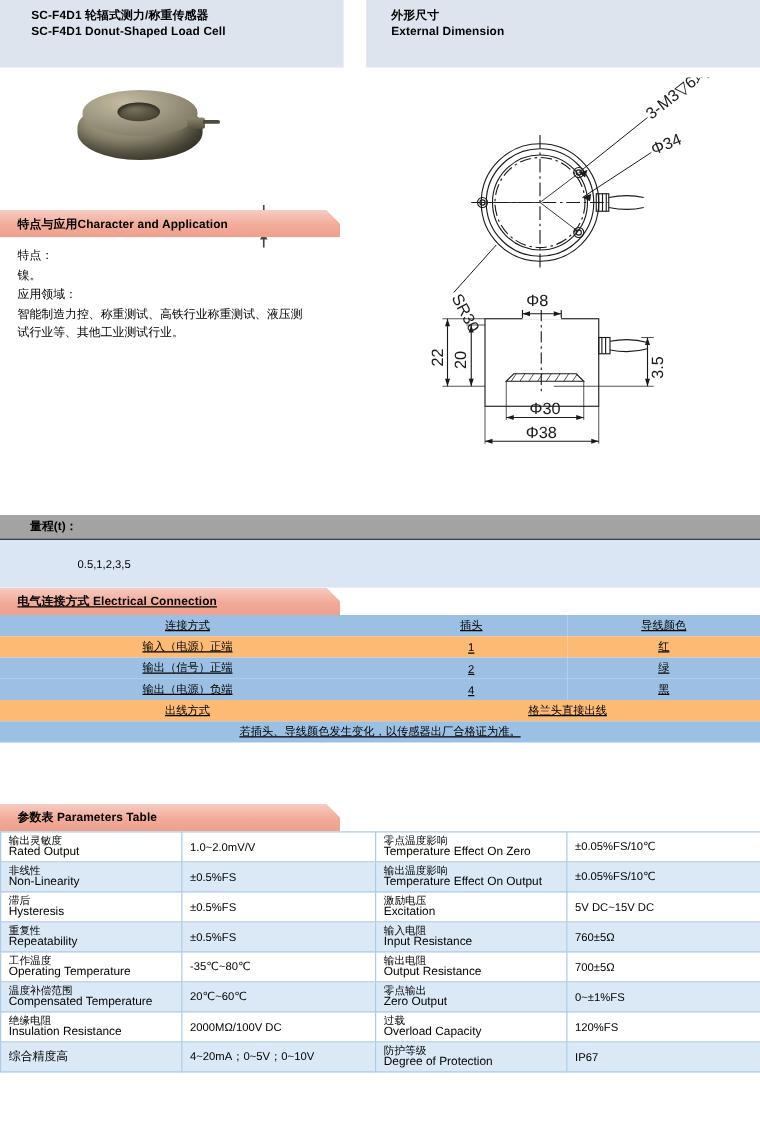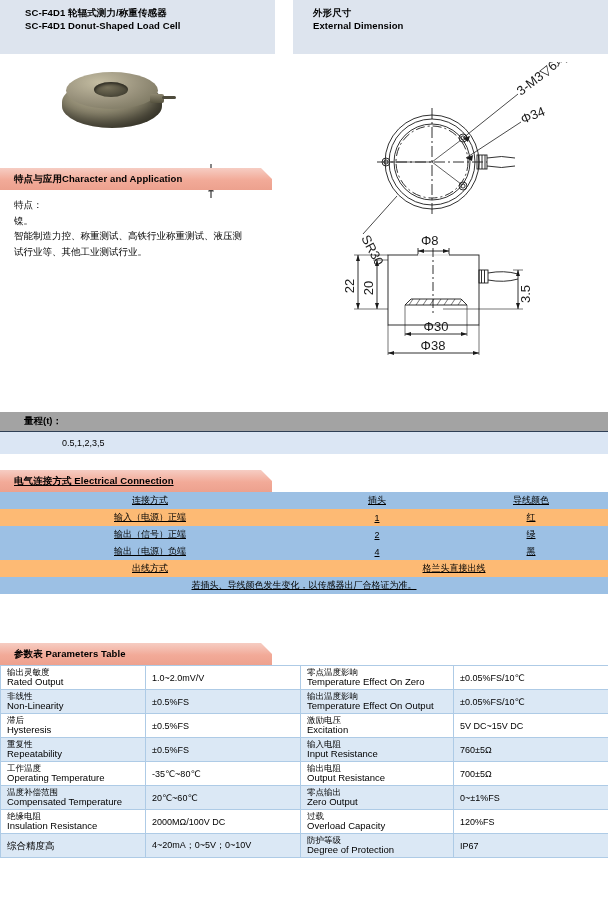--- a/index.html
+++ b/index.html
@@ -147,21 +147,21 @@
     border-bottom: 1.5px solid #2f3f55;
     display: flex;
     align-items: center;
     padding-left: 24px;
     box-sizing: border-box;
   }
   .cap-head-text {
     font-size: 9.5px; font-weight: bold;
   }
   .cap-value {
-    height: 22px;
+    height: 38px;
     background: #dbe6f4;
     display: flex;
     align-items: center;
     padding-left: 62px;
     box-sizing: border-box;
     font-size: 9px;
   }
 
   
   .elec-block {
@@ -259,20 +259,21 @@
   </svg>
 </div>
 
 <div class="char-block">
   <div class="banner">
     <span class="banner-text">特点与应用Character  and Application</span>
   </div>
   <div class="char-body">
     <p>特点：</p>
     <p>镍。</p>
+    <p>应用领域：</p>
     <p>智能制造力控、称重测试、高铁行业称重测试、液压测</p>
     <p>试行业等、其他工业测试行业。</p>
   </div>
 </div>
 
 <svg class="drawing" viewBox="0 0 283 305">
   <g fill="none" stroke="#1a1a1a" stroke-width="0.9">
 
     <circle cx="107" cy="100" r="47"></circle>
     <circle cx="107" cy="100" r="43"></circle>

